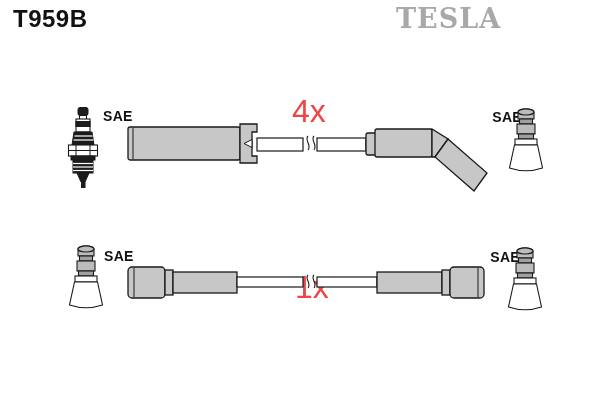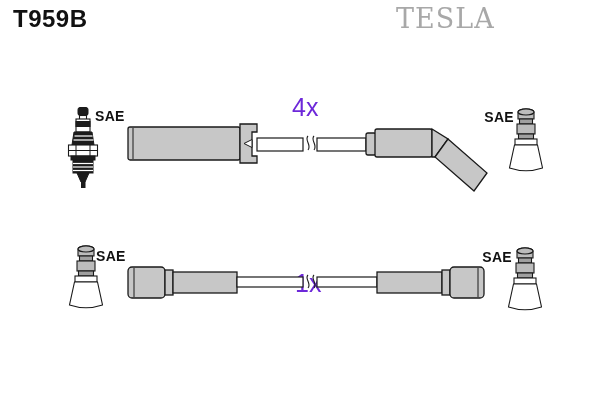--- a/index.html
+++ b/index.html
@@ -9,26 +9,26 @@
   }
   html,body{margin:0;padding:0;}
   .stage{
     position:relative; width:544px; height:400px; overflow:hidden;
     background:var(--background); color:var(--text);
     font-family:"Liberation Sans", sans-serif;
   }
   .abs{position:absolute;}
   .part-number{left:13px; top:5px; font-weight:700; font-size:24px; letter-spacing:.5px;}
   .subtitle{left:14px; top:35px; font-size:9.5px; letter-spacing:.2px; white-space:nowrap;}
-  .brand{left:396px; top:3px; font-family:"DejaVu Serif", serif; font-weight:400;
+  .brand{left:396px; top:3px; font-family:"DejaVu Serif", serif; font-weight:700;
          font-size:27px; color:var(--logo-gray); letter-spacing:1px;}
-  .qty{font-size:25px; color:#6d28d9;}
+  .qty{font-size:32px; color:#ef4444;}
   .qty-top{left:292px; top:93px;}
   .qty-bottom{left:295px; top:233px;margin-top:36px;}
-  .sae{font-weight:700; font-size:14px; letter-spacing:.3px;}
+  .sae{font-weight:700; font-size:14px; letter-spacing:.3px;margin-left:8px;}
   .sae-tl{left:95px; top:108px;}
   .sae-tr{left:470px; top:109px; width:44px; text-align:right;}
   .sae-bl{left:96px; top:248px;}
   .sae-br{left:468px; top:249px; width:44px; text-align:right;}
   .plug-pos{left:65px; top:106px;}
   .conn-tr{left:506px; top:107px;}
   .conn-bl{left:66px; top:244px;}
   .conn-br{left:505px; top:246px;}
   .cable-top{left:126px; top:122px;}
   .cable-bottom{left:126px; top:264px;}

